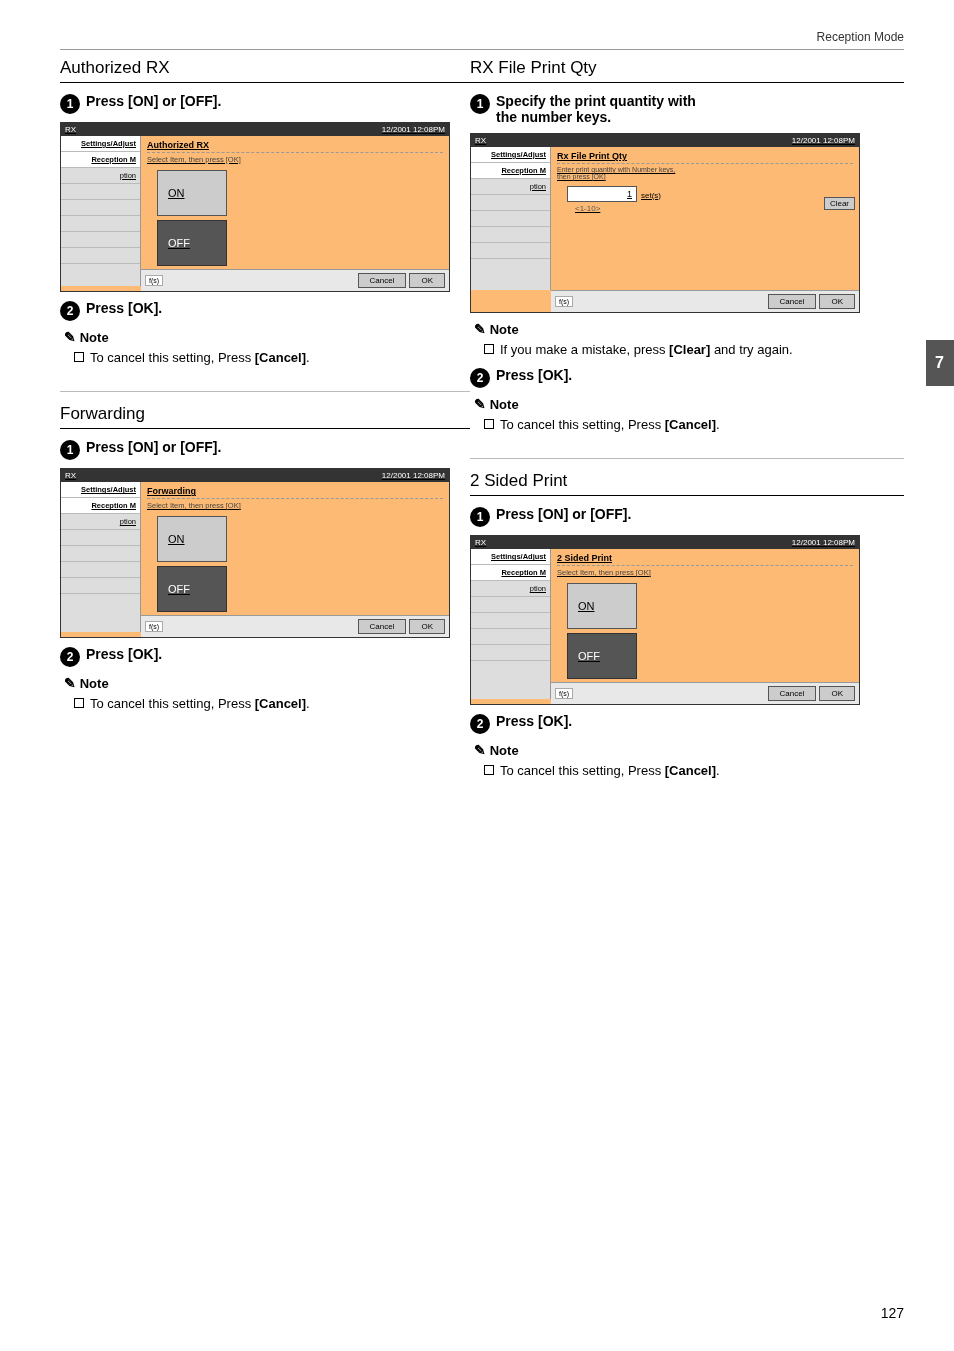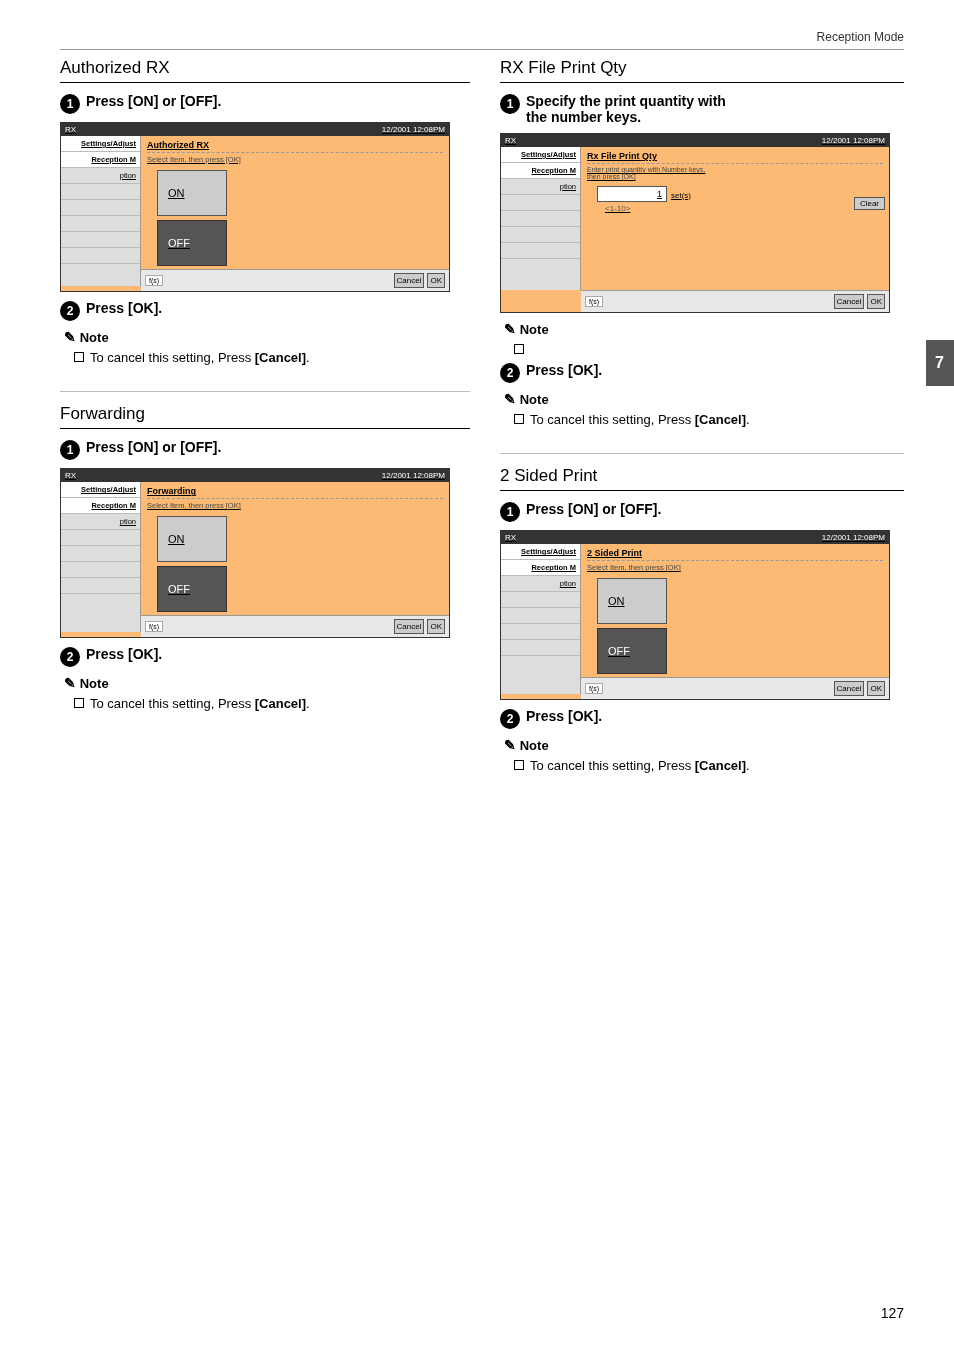--- a/index.html
+++ b/index.html
@@ -43,21 +43,20 @@
       font-size: 16px;
       font-weight: bold;
       text-align: center;
       writing-mode: horizontal-tb;
       letter-spacing: 1px;
     }
 
     
     .main-content {
       display: flex;
-      gap: 30px;
     }
 
     .left-col {
       width: 410px;
       flex-shrink: 0;
     }
 
     .right-col {
       flex: 1;
     }
@@ -217,21 +216,21 @@
     }
 
     .screen-action-btns {
       display: flex;
       gap: 3px;
     }
 
     .screen-action-btn {
       font-size: 8px;
       border: 1px solid #555;
-      padding: 2px 2px;
+      padding: 2px 11px;
       background: #ccc;
       cursor: default;
     }
 
     
     .note-section {
       margin: 8px 0;
       padding-left: 4px;
     }
 
@@ -499,20 +498,21 @@
           </div>
         </div>
 
         <div class="note-section">
           <div class="note-title">
             <span class="note-icon">✎</span>
             <span>Note</span>
           </div>
           <div class="note-item">
             <div class="note-checkbox"></div>
+            <span>If you make a mistake, press <strong>[Clear]</strong> and try again.</span>
           </div>
         </div>
 
         <div class="step">
           <span class="step-num">2</span>
           <span class="step-text">Press [OK].</span>
         </div>
 
         <div class="note-section">
           <div class="note-title">

